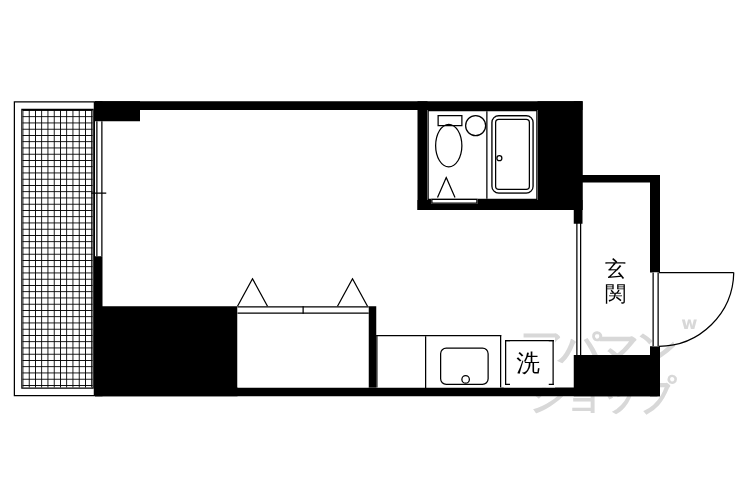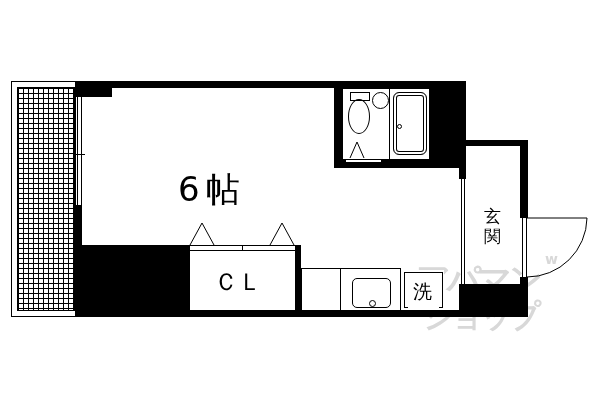--- a/index.html
+++ b/index.html
@@ -64,34 +64,32 @@
   <div class="wall" style="left:459px;top:284px;width:69px;height:33px;"></div>
   <div class="abs" style="left:461px;top:170px;width:4px;height:114px;border-left:1px solid #000;border-right:1px solid #000;box-sizing:border-box;"></div>
   <div class="abs" style="left:522px;top:218px;width:5px;height:59px;border-left:1px solid #000;border-right:1px solid #000;box-sizing:border-box;background:#fff;"></div>
   <svg class="abs" style="left:527px;top:216px;" width="64" height="64">
     <line x1="0" y1="2" x2="60" y2="2" stroke="#000" stroke-width="1"></line>
     <path d="M60,2 A60,60 0 0 1 0,61" fill="none" stroke="#000" stroke-width="1"></path>
   </svg>
   <div class="label" style="left:484px;top:208px;font-size:17px;">玄</div>
   <div class="label" style="left:484px;top:228px;font-size:17px;">関</div>
 
-  <div class="label" style="left:178px;top:172px;font-size:34px;letter-spacing:6px;">6帖</div>
 
   <div class="abs" style="left:190px;top:245px;width:105px;height:65px;background:#fff;">
     <div class="abs" style="left:0;top:0;width:105px;height:6px;border-top:1px solid #000;border-bottom:1px solid #000;box-sizing:border-box;"></div>
     <div class="abs" style="left:52px;top:0;width:1px;height:6px;background:#000;"></div>
   </div>
   <div class="wall" style="left:295px;top:245px;width:6px;height:65px;"></div>
   <svg class="abs" style="left:189px;top:222px;" width="28" height="24">
       <polyline points="1,23 13,1 25,23" fill="none" stroke="#000" stroke-width="1"></polyline>
     </svg>
   <svg class="abs" style="left:269px;top:222px;" width="28" height="24">
       <polyline points="1,23 13,1 25,23" fill="none" stroke="#000" stroke-width="1"></polyline>
     </svg>
-  <div class="label" style="left:214px;top:270px;font-size:24px;">ＣＬ</div>
 
   <div class="abs" style="left:301px;top:268px;width:100px;height:42px;border-top:1px solid #000;border-left:1px solid #000;border-right:1px solid #000;box-sizing:border-box;background:#fff;">
     <div class="abs" style="left:38px;top:0;width:1px;height:42px;background:#000;"></div>
     <div class="abs" style="left:50px;top:9px;width:39px;height:30px;border:1px solid #000;border-radius:5px;box-sizing:border-box;"></div>
     <div class="abs" style="left:67px;top:31px;width:5px;height:5px;border:1px solid #000;border-radius:50%;"></div>
   </div>
 
   <div class="abs" style="left:403px;top:270px;width:41px;height:40px;background:#fff;">
     <div class="abs" style="left:1px;top:2px;width:4px;height:36px;border:1px solid #000;border-right:none;box-sizing:border-box;"></div>
     <div class="abs" style="left:36px;top:2px;width:4px;height:36px;border:1px solid #000;border-left:none;box-sizing:border-box;"></div>

